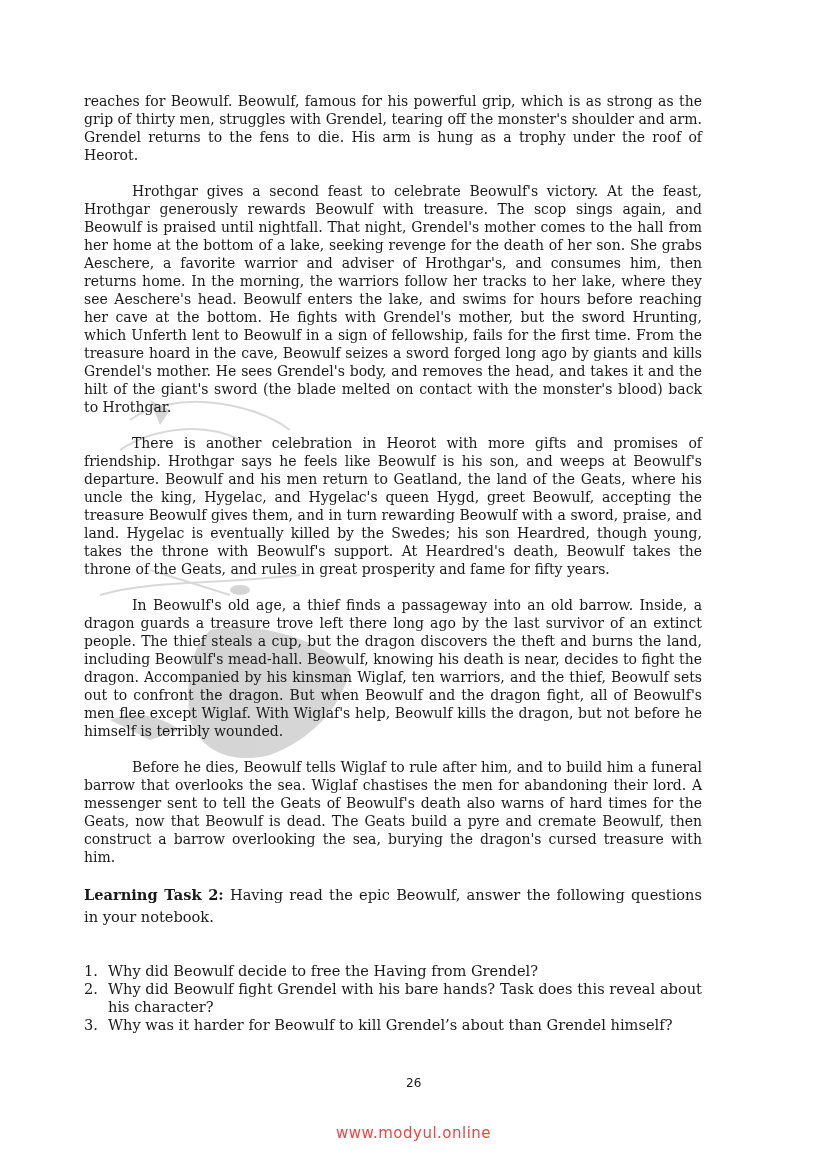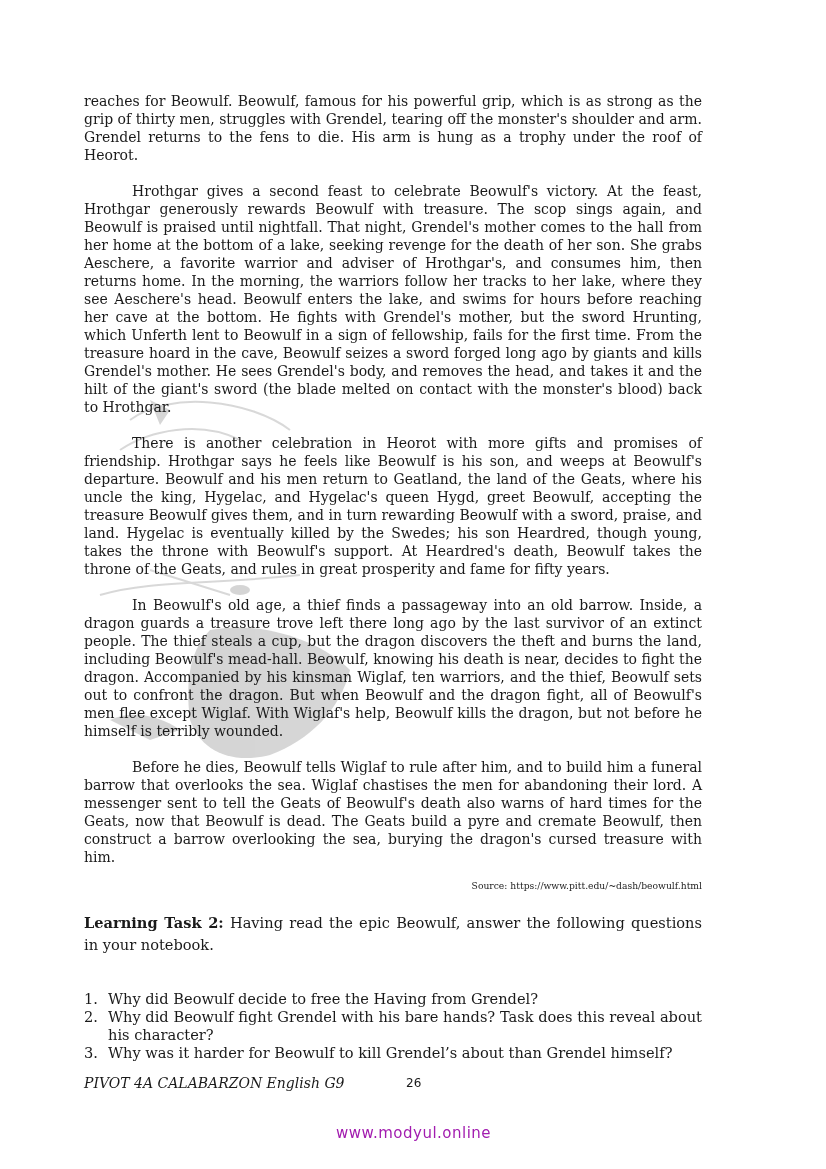--- a/index.html
+++ b/index.html
@@ -101,21 +101,21 @@
       top: 0;
       font-family: "DejaVu Sans", "Liberation Sans", sans-serif;
       font-size: 12px;
     }
     .site-mark {
       position: absolute;
       left: 336px;
       top: 1124px;
       font-family: "DejaVu Sans", "Liberation Sans", sans-serif;
       font-size: 15px;
-      color: #a21caf;
+      color: #ef4444;
       letter-spacing: 0.5px;
     }
   </style>
 </head>
 <body>
 
 <svg class="watermark-art" viewBox="0 0 300 400">
   <g fill="none" stroke="#cfcfcf" stroke-width="2" opacity="0.8">
     <path d="M40 40 C 80 10, 160 20, 200 50"></path>
     <path d="M30 70 C 60 50, 110 40, 150 60"></path>
@@ -130,38 +130,36 @@
   </g>
 </svg>
 
 <div class="page">
   <p class="para">reaches for Beowulf. Beowulf, famous for his powerful grip, which is as strong as the grip of thirty men, struggles with Grendel, tearing off the monster's shoulder and arm. Grendel returns to the fens to die. His arm is hung as a trophy under the roof of Heorot.</p>
   <p class="para indent">Hrothgar gives a second feast to celebrate Beowulf's victory. At the feast, Hrothgar generously rewards Beowulf with treasure. The scop sings again, and Beowulf is praised until nightfall. That night, Grendel's mother comes to the hall from her home at the bottom of a lake, seeking revenge for the death of her son. She grabs Aeschere, a favorite warrior and adviser of Hrothgar's, and consumes him, then returns home. In the morning, the warriors follow her tracks to her lake, where they see Aeschere's head. Beowulf enters the lake, and swims for hours before reaching her cave at the bottom. He fights with Grendel's mother, but the sword Hrunting, which Unferth lent to Beowulf in a sign of fellowship, fails for the first time. From the treasure hoard in the cave, Beowulf seizes a sword forged long ago by giants and kills Grendel's mother. He sees Grendel's body, and removes the head, and takes it and the hilt of the giant's sword (the blade melted on contact with the monster's blood) back to Hrothgar.</p>
   <p class="para indent">There is another celebration in Heorot with more gifts and promises of friendship. Hrothgar says he feels like Beowulf is his son, and weeps at Beowulf's departure. Beowulf and his men return to Geatland, the land of the Geats, where his uncle the king, Hygelac, and Hygelac's queen Hygd, greet Beowulf, accepting the treasure Beowulf gives them, and in turn rewarding Beowulf with a sword, praise, and land. Hygelac is eventually killed by the Swedes; his son Heardred, though young, takes the throne with Beowulf's support. At Heardred's death, Beowulf takes the throne of the Geats, and rules in great prosperity and fame for fifty years.</p>
   <p class="para indent">In Beowulf's old age, a thief finds a passageway into an old barrow. Inside, a dragon guards a treasure trove left there long ago by the last survivor of an extinct people. The thief steals a cup, but the dragon discovers the theft and burns the land, including Beowulf's mead-hall. Beowulf, knowing his death is near, decides to fight the dragon. Accompanied by his kinsman Wiglaf, ten warriors, and the thief, Beowulf sets out to confront the dragon. But when Beowulf and the dragon fight, all of Beowulf's men flee except Wiglaf. With Wiglaf's help, Beowulf kills the dragon, but not before he himself is terribly wounded.</p>
   <p class="para indent">Before he dies, Beowulf tells Wiglaf to rule after him, and to build him a funeral barrow that overlooks the sea. Wiglaf chastises the men for abandoning their lord. A messenger sent to tell the Geats of Beowulf's death also warns of hard times for the Geats, now that Beowulf is dead. The Geats build a pyre and cremate Beowulf, then construct a barrow overlooking the sea, burying the dragon's cursed treasure with him.</p>
 
-  <div class="source">Source: https://www.pitt.edu/~dash/beowulf.html</div>
 
   <p class="task"><b>Learning Task 2:</b><span> Having read the epic Beowulf, answer the following questions in your notebook.</span></p>
 
   <ol class="questions">
     <li>
       <span class="num">1.</span>
       <span class="qtext">Why did Beowulf decide to free the Having from Grendel?</span>
     </li>
     <li>
       <span class="num">2.</span>
       <span class="qtext">Why did Beowulf fight Grendel with his bare hands? Task does this reveal about his character?</span>
     </li>
     <li>
       <span class="num">3.</span>
       <span class="qtext">Why was it harder for Beowulf to kill Grendel’s about than Grendel himself?</span>
     </li>
   </ol>
 </div>
 
 <div class="footer">
-  <span class="title">PIVOT 4A CALABARZON English G9</span>
   <span class="pagenum">26</span>
 </div>
 
 <div class="site-mark">www.modyul.online</div>
 
 </body></html>

